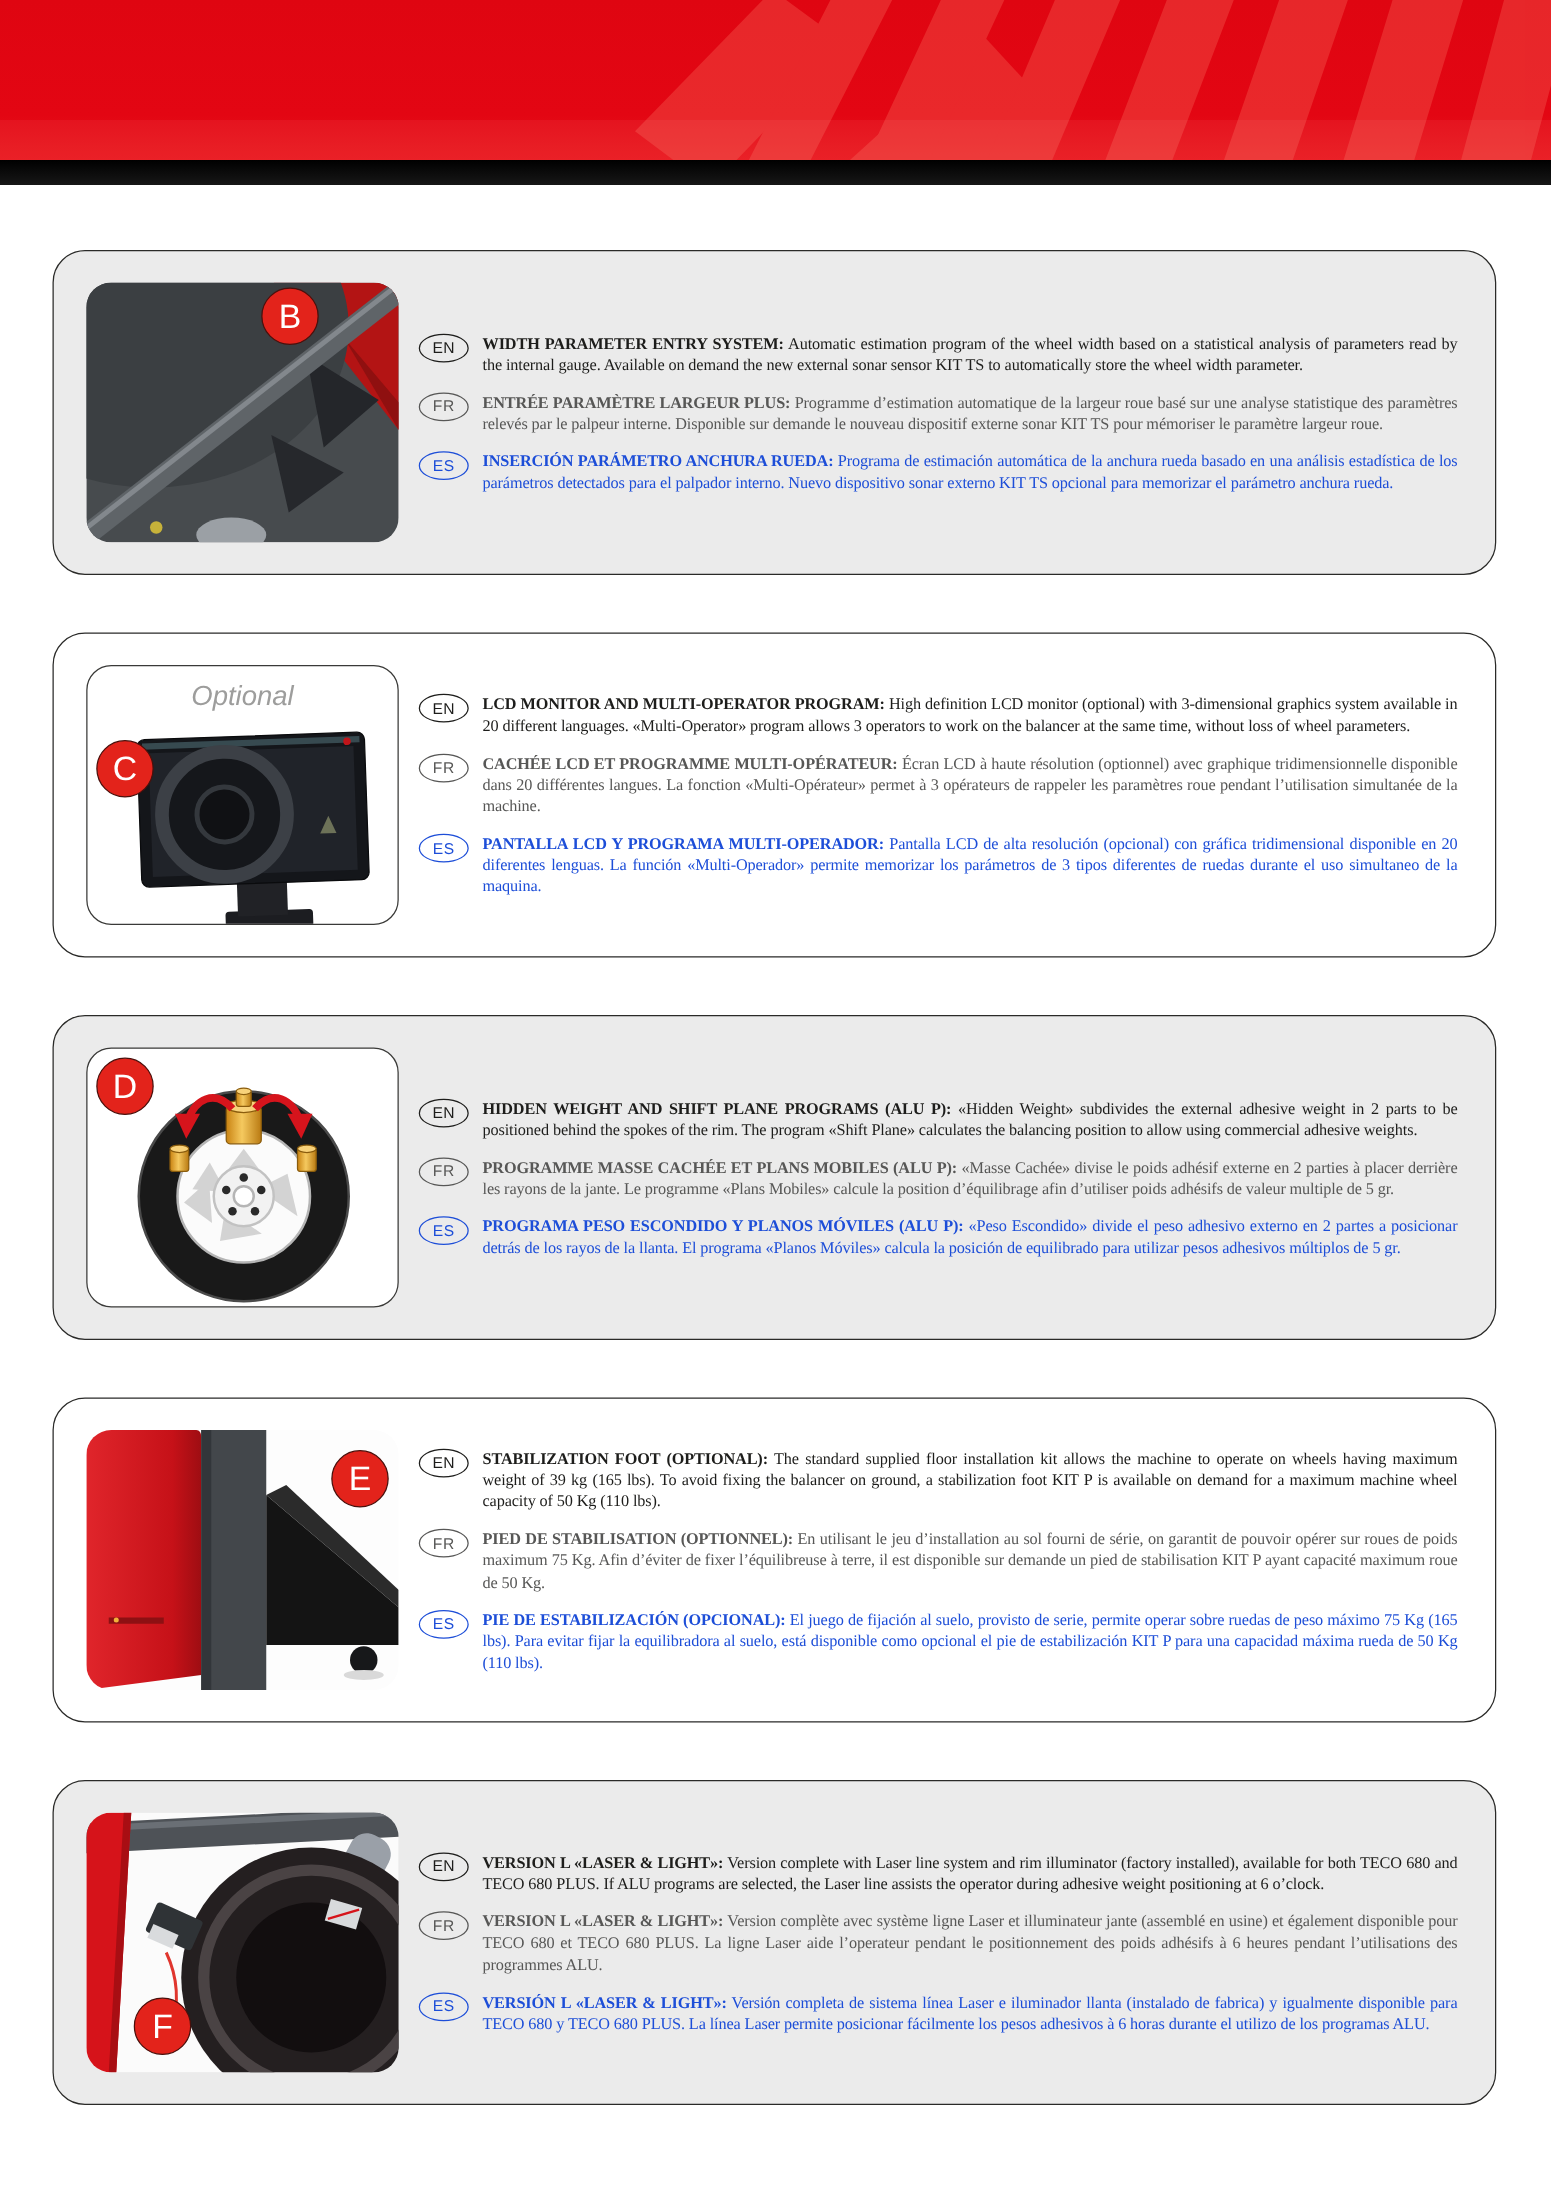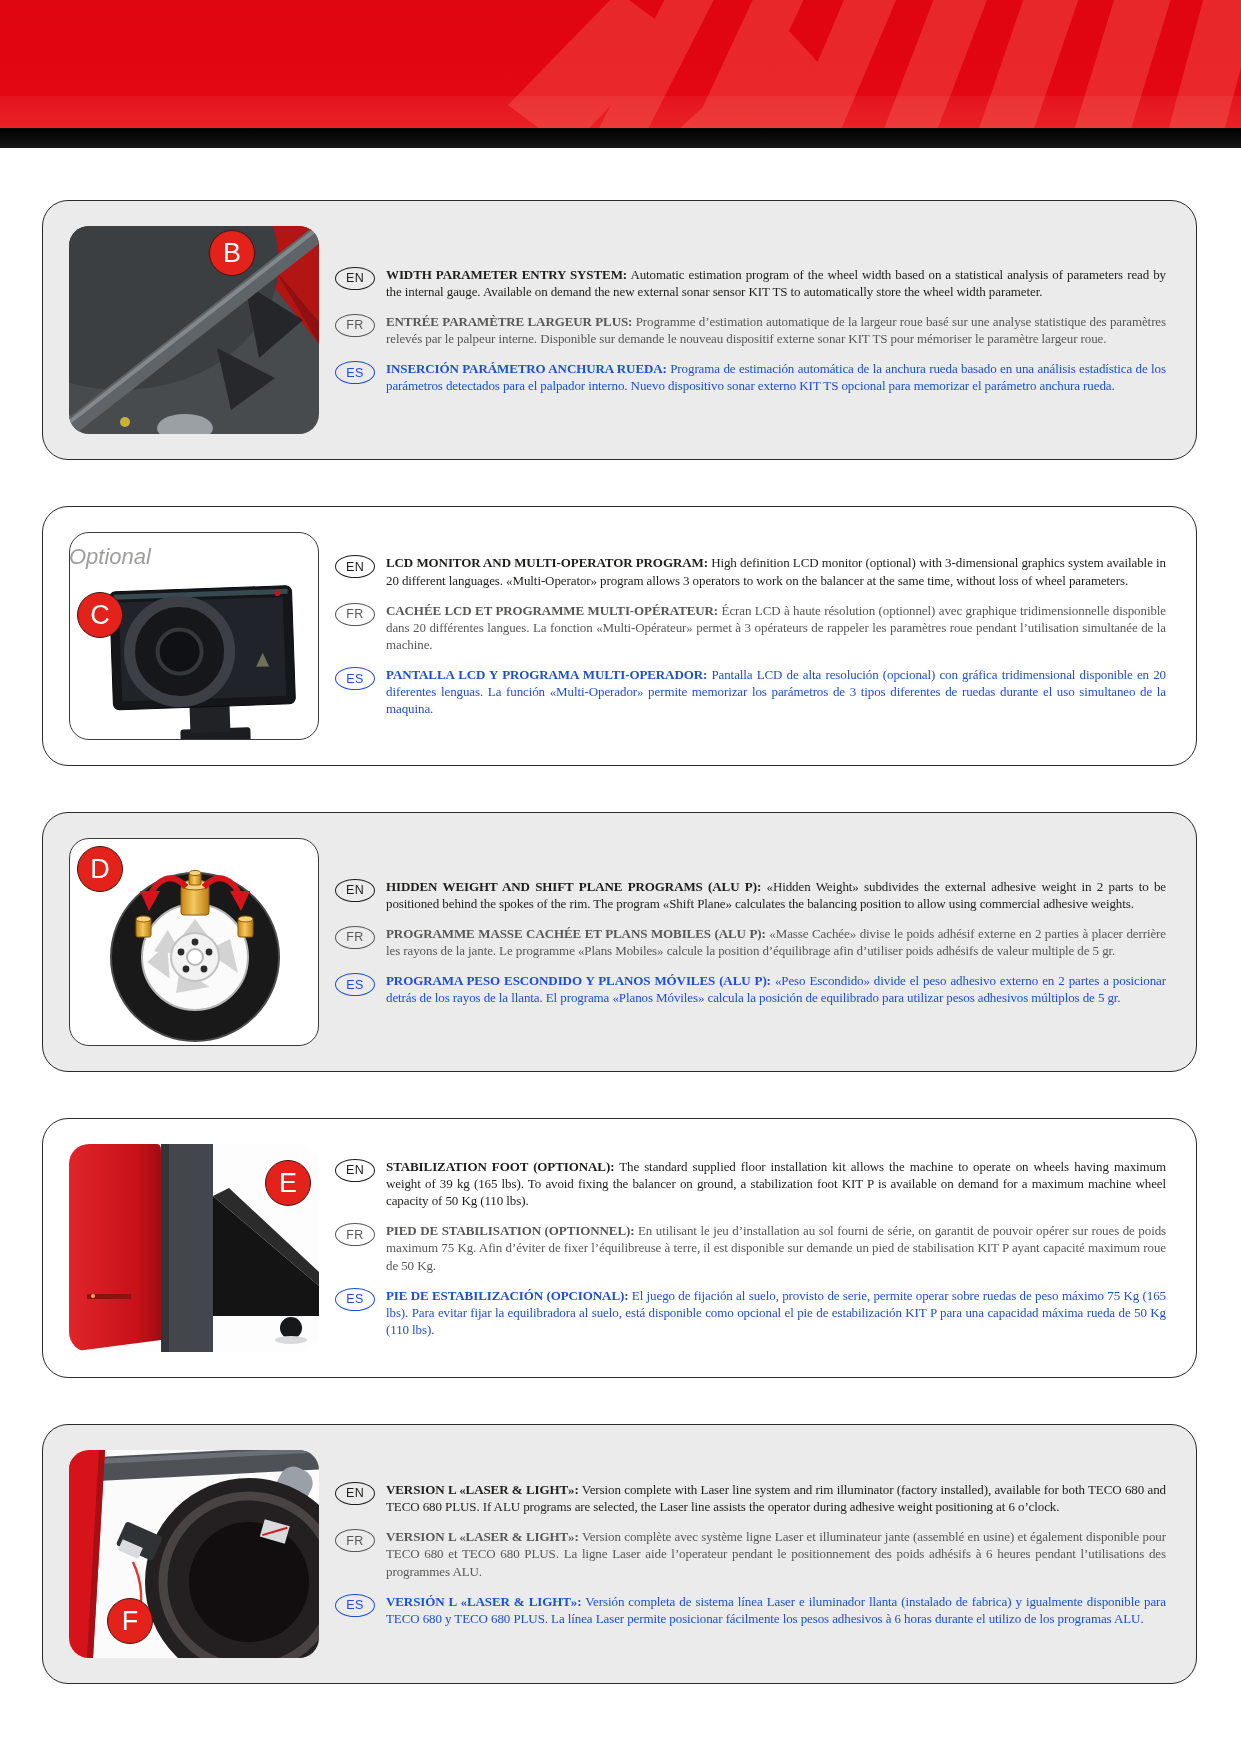--- a/index.html
+++ b/index.html
@@ -50,21 +50,21 @@
     font-size:27px; line-height:1;
   }
   .pos-b { top:4px;  left:140px; }
   .pos-c { top:60px; left:8px;   }
   .pos-d { top:8px;  left:8px;   }
   .pos-e { top:16px; right:8px;  }
   .pos-f { bottom:14px; left:38px; }
 
   .optional-label {
     position:absolute; top:12px; left:0; right:0;
-    text-align:left; font-style:italic;
+    text-align:center; font-style:italic;
     font-size:22px; color:#9d9d9c; z-index:2;
   }
 
   .texts {
     flex:1 1 auto; height:100%;
     display:flex; flex-direction:column; justify-content:center;
     gap:13px;
   }
   .sect { display:flex; gap:11px; }
   .sec-en { color:#1d1d1b; }

